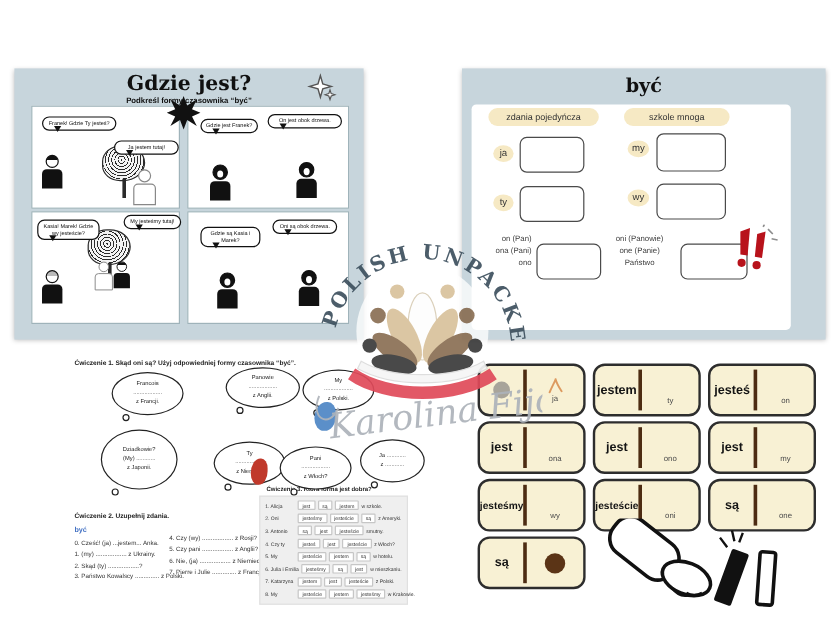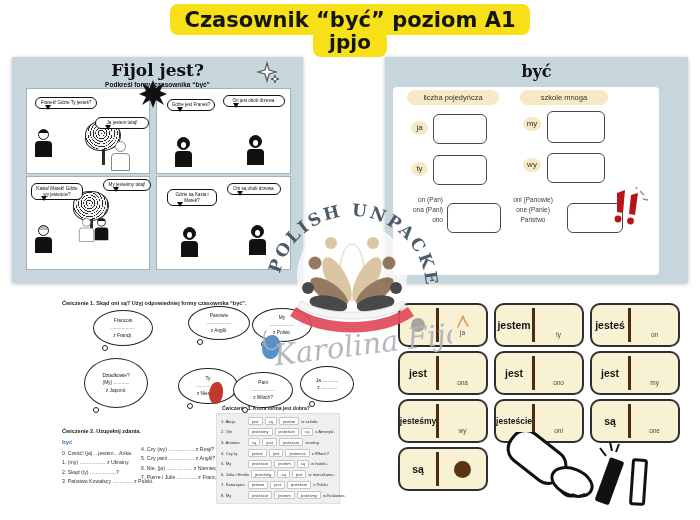--- a/index.html
+++ b/index.html
@@ -99,27 +99,23 @@
 
   
   .ov{position:absolute;z-index:1;}
   #watermark{position:absolute;left:252px;top:180px;z-index:9;pointer-events:none;}
 </style>
 </head>
 <body>
 
 <div class="page">
 
-  <div class="banner">
-    <div><span class="bl l1">Czasownik “być” poziom A1</span></div>
-    <div><span class="bl l2">jpjo</span></div>
-  </div>
 
   <div class="sheet" id="left-sheet">
-    <div class="comic-title">Fijol jest?</div>
+    <div class="comic-title">Gdzie jest?</div>
     <div class="comic-sub">Podkreśl formy czasownika “być”</div>
 
     <svg class="ov" style="left:244px;top:4px" width="26" height="26">
       <path d="M11 2 L13 9 L20 11 L13 13 L11 20 L9 13 L2 11 L9 9 Z" fill="#fff" stroke="#555" stroke-width="1.2"></path>
       <path d="M19 14 l1 3 l3 1 l-3 1 l-1 3 l-1 -3 l-3 -1 l3 -1 Z" fill="#fff" stroke="#555" stroke-width="1"></path>
     </svg>
 
     <div class="panel" id="p1">
       <div class="cbub" style="left:8px;top:8px;width:56px">Franek! Gdzie Ty jesteś?</div>
       <div class="cbub" style="left:68px;top:28px;width:48px">Ja jestem tutaj!</div>
@@ -186,21 +182,21 @@
 
     <svg class="ov" style="left:126px;top:22px;z-index:3" width="30" height="30">
       <polygon points="15,1 18,9 26,4 22,12 29,15 22,18 26,26 18,21 15,29 12,21 4,26 8,18 1,15 8,12 4,4 12,9" fill="#111"></polygon>
     </svg>
   </div>
 
   <div class="sheet" id="right-sheet">
     <div class="conj-title">być</div>
     <div class="conj-card"></div>
 
-    <div class="pill" style="left:22px;top:33px;width:92px;height:15px;line-height:15px">liczba pojedyńcza</div>
+    <div class="pill" style="left:22px;top:33px;width:92px;height:15px;line-height:15px">zdania pojedyńcza</div>
     <div class="pill" style="left:135px;top:33px;width:88px;height:15px;line-height:15px">szkole mnoga</div>
 
     <div class="plabel" style="left:26px;top:64px;width:17px;height:14px;line-height:14px">ja</div>
     <div class="abox" style="left:48px;top:57px;width:52px;height:28px"></div>
     <div class="plabel" style="left:138px;top:60px;width:18px;height:14px;line-height:14px">my</div>
     <div class="abox" style="left:162px;top:54px;width:56px;height:30px"></div>
 
     <div class="plabel" style="left:26px;top:105px;width:17px;height:14px;line-height:14px">ty</div>
     <div class="abox" style="left:48px;top:98px;width:52px;height:28px"></div>
     <div class="plabel" style="left:138px;top:101px;width:18px;height:14px;line-height:14px">wy</div>

